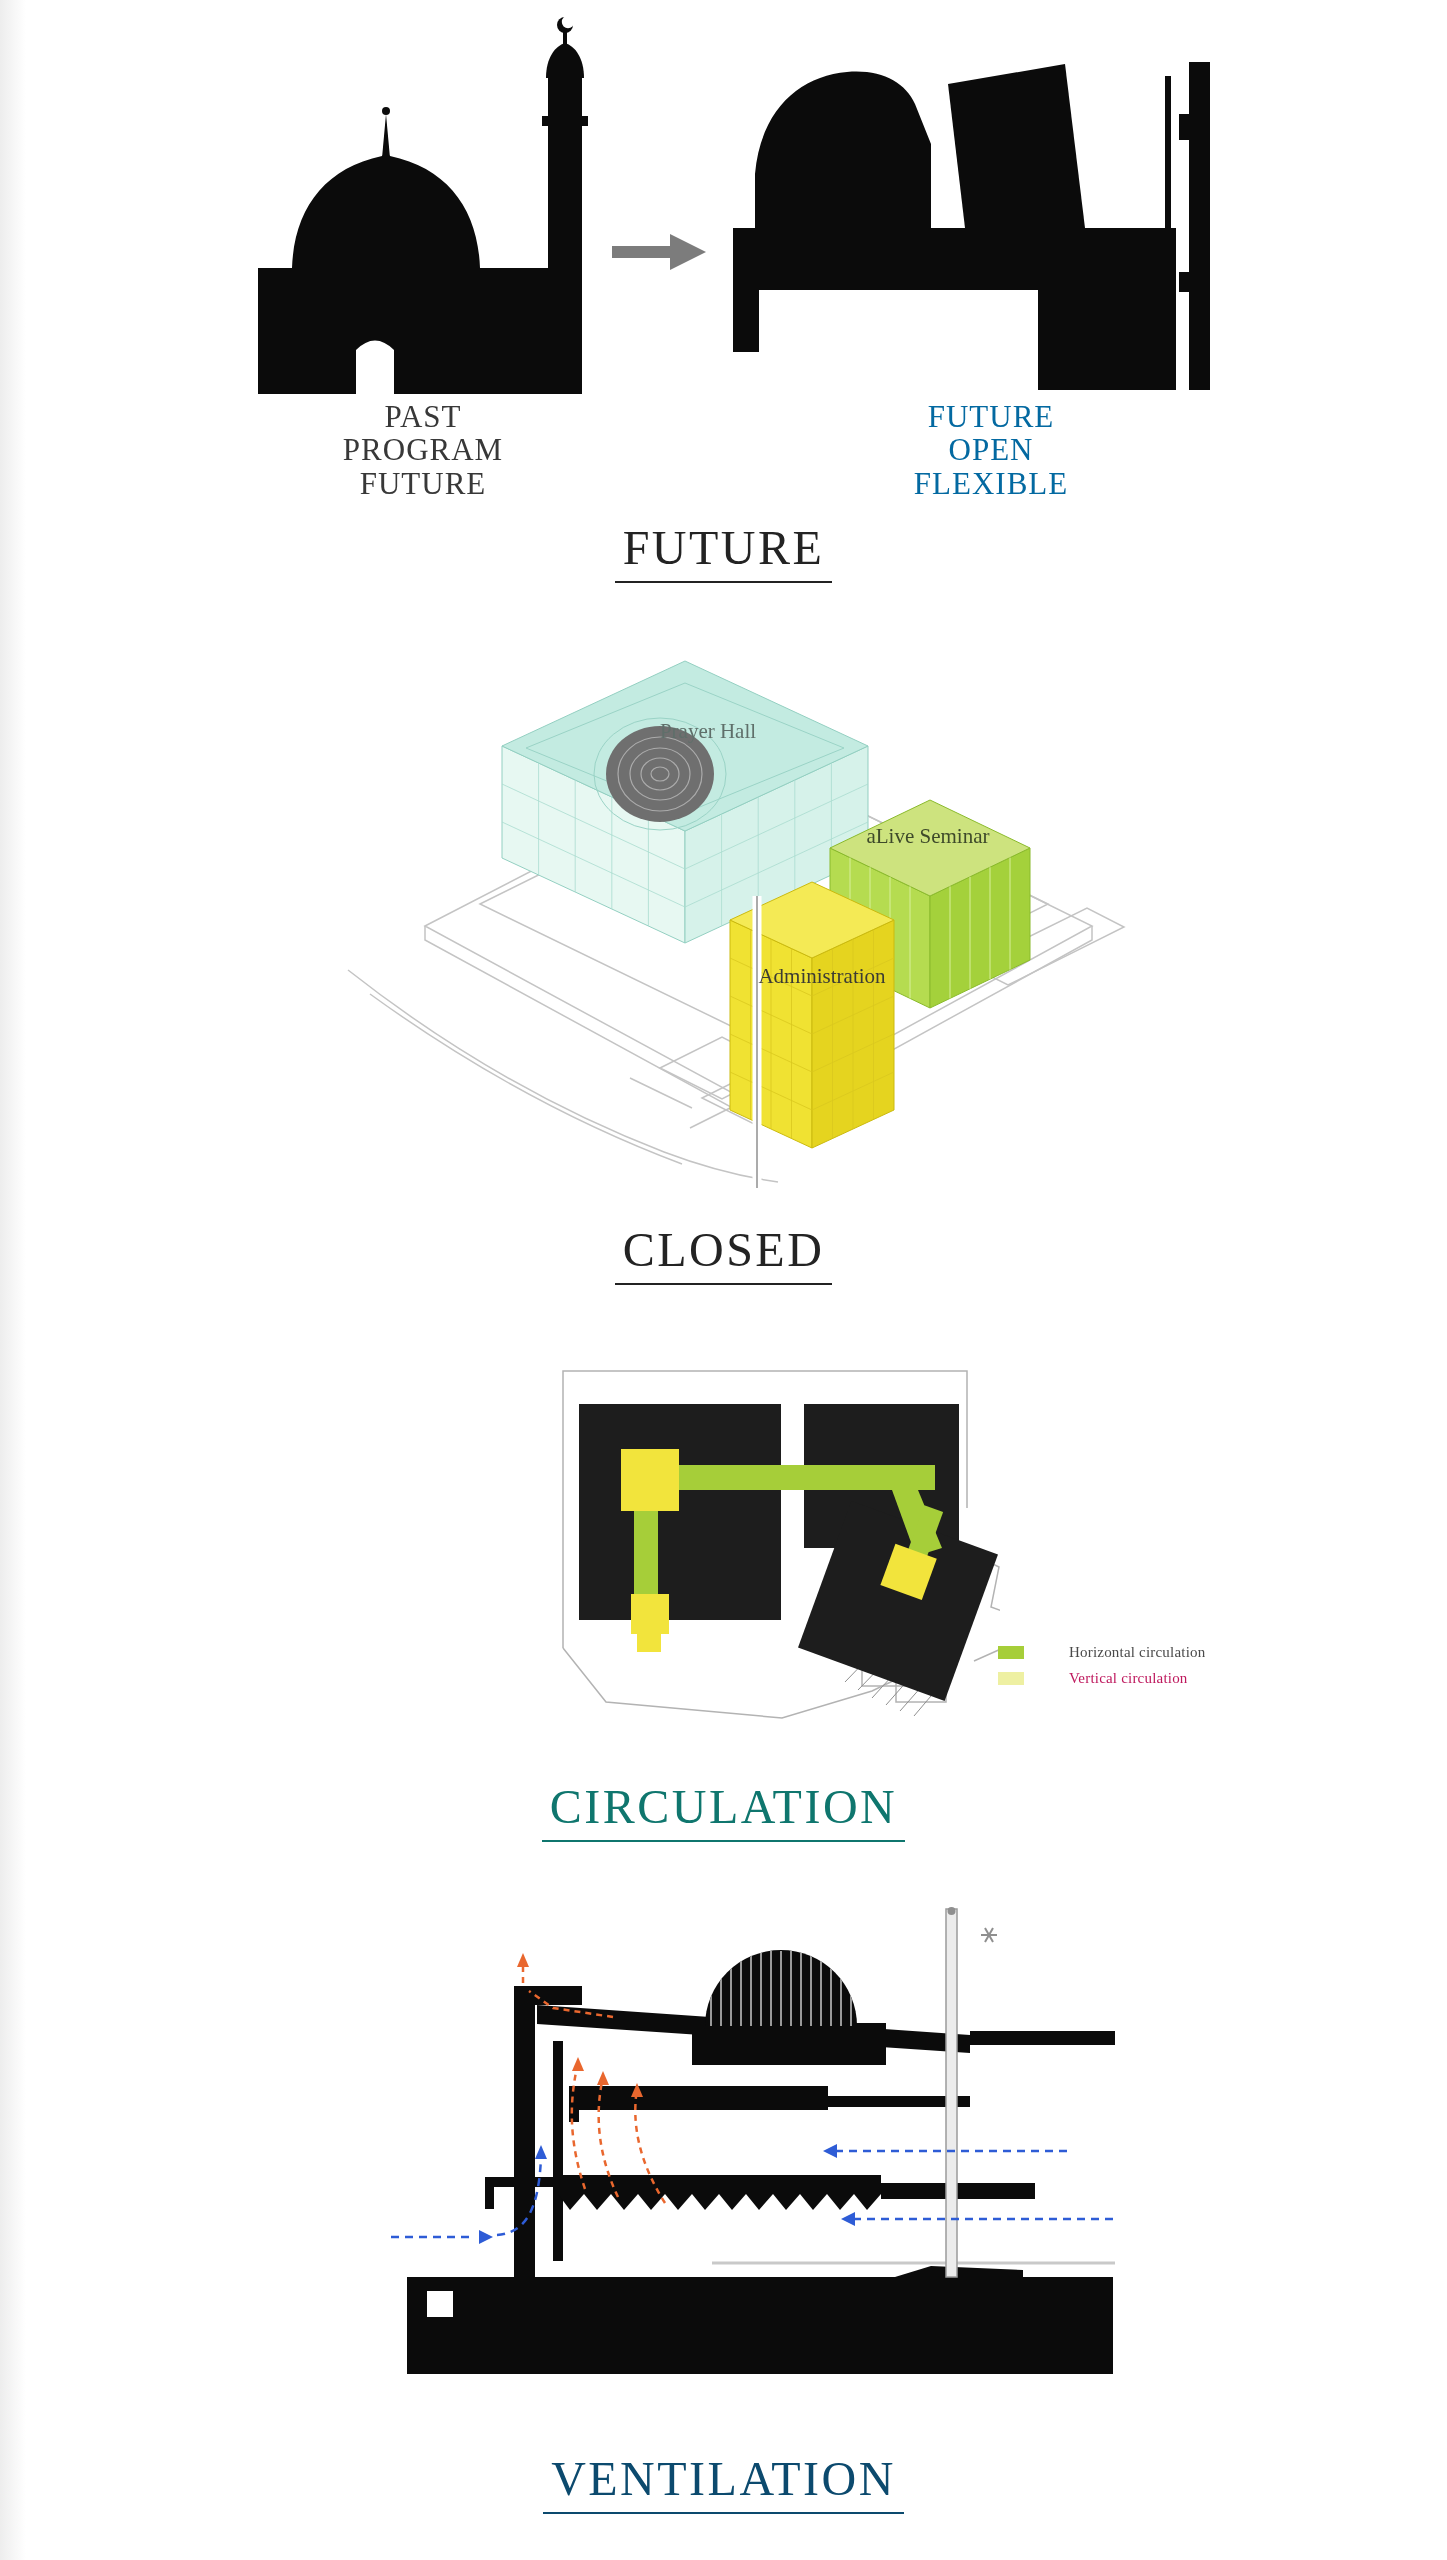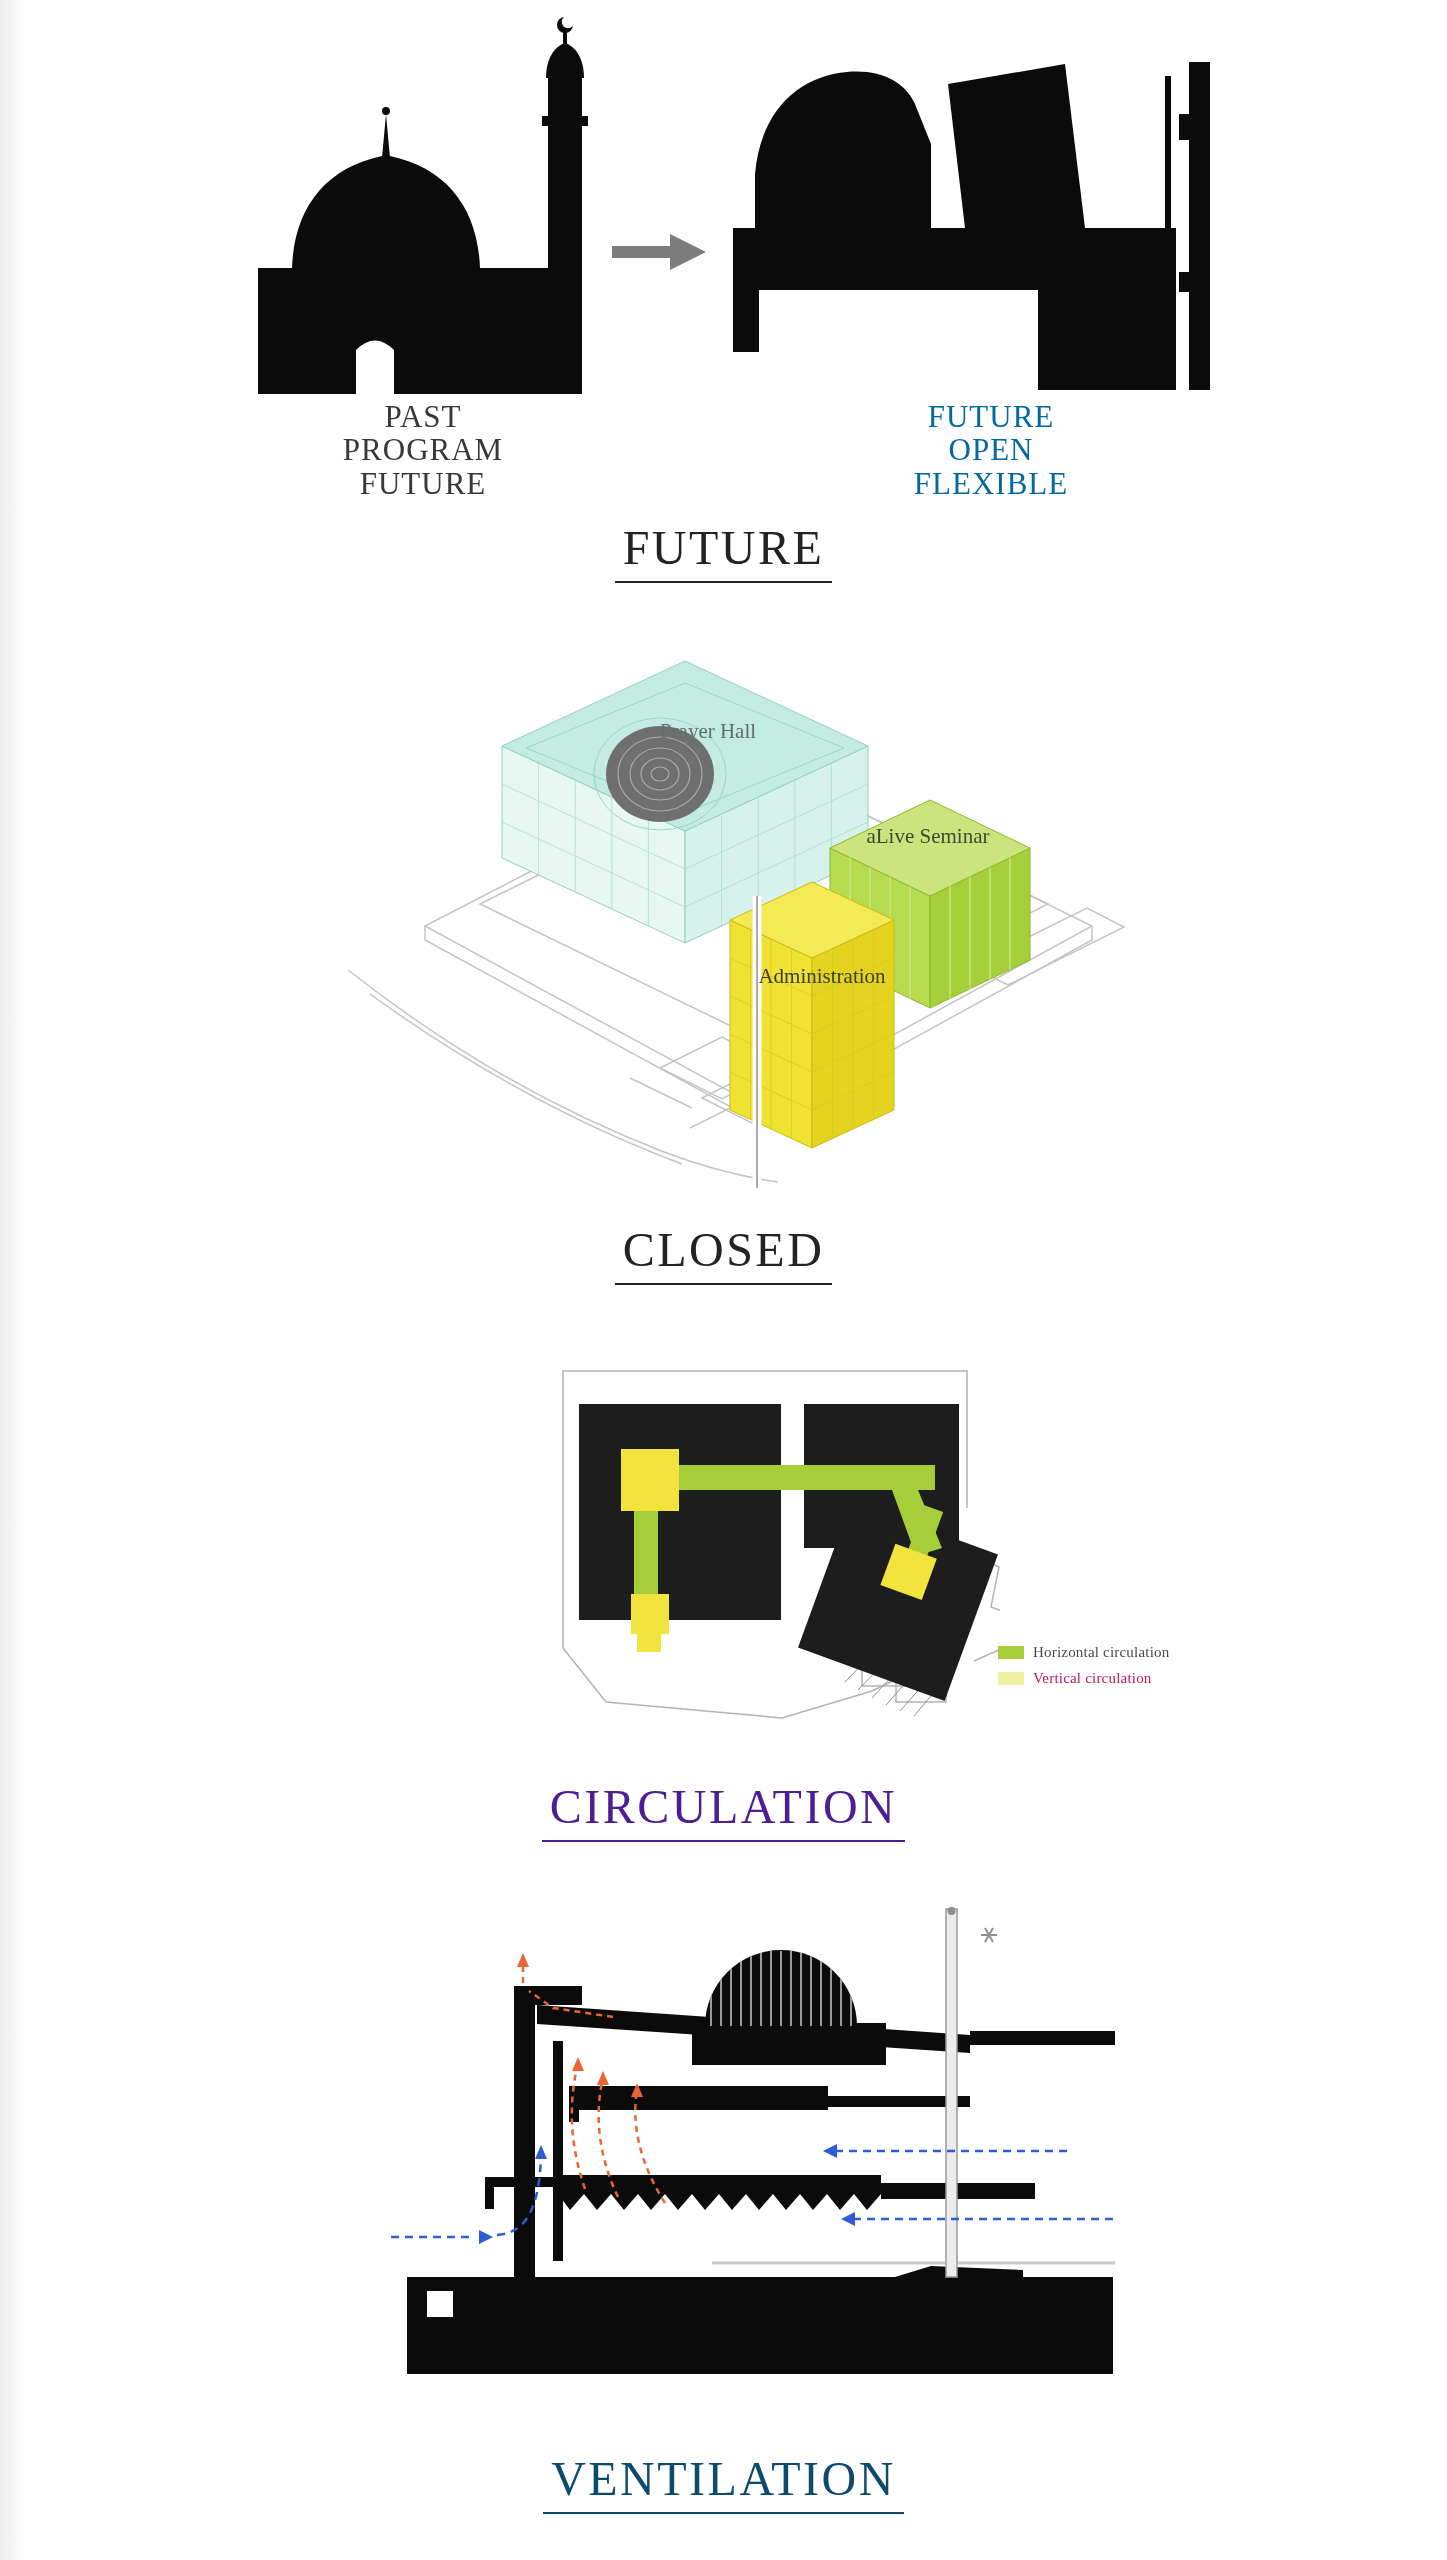--- a/index.html
+++ b/index.html
@@ -7,21 +7,21 @@
          font-family:Liberation Serif, serif;overflow:hidden;}
   .abs{position:absolute;}
   .edge{position:absolute;left:0;top:0;width:26px;height:100%;
         background:linear-gradient(90deg,#ededed,#ffffff);}
   .caption{position:absolute;text-align:center;font-size:31px;line-height:1.08;
            letter-spacing:1px;font-weight:400;}
   .section-title{position:absolute;left:0;width:100%;text-align:center;}
   .section-title span{display:inline-block;font-size:48px;letter-spacing:2.5px;
            font-weight:400;border-bottom:2px solid currentColor;padding:0 8px 6px;}
   .legend{position:absolute;left:998px;top:1644px;}
-  .legend-row{display:flex;align-items:center;margin-bottom:9px;}
+  .legend-row{display:flex;align-items:center;margin-bottom:9px;gap:36px;}
   .swatch{width:26px;height:13px;display:inline-block;margin-right:9px;}
   .legend-label{font-size:15px;letter-spacing:.2px;}
   svg{display:block;}
 </style>
 </head>
 <body>
 
 <div class="board">
   <div class="edge"></div>
 
@@ -203,21 +203,21 @@
         <span class="swatch" style="background: rgb(166, 206, 57);"></span>
         <span class="legend-label" style="color: rgb(74, 74, 74);">Horizontal circulation</span>
       </div>
       <div class="legend-row">
         <span class="swatch" style="background: rgb(238, 240, 162);"></span>
         <span class="legend-label" style="color: #be185d; text-align: center;">Vertical circulation</span>
       </div>
     </div>
 
     <div class="section-title" style="top:1779px">
-      <span style="color: #4c1d95;">CIRCULATION</span>
+      <span style="color: #0f766e;">CIRCULATION</span>
     </div>
   </div>
 
   <div>
     <svg class="abs" style="left:375px;top:1905px" width="765" height="505" viewBox="0 0 765 505">
       <defs>
         <clipPath id="domeClip">
             <path d="M330,121 A76,76 0 0 1 482,121 Z"></path>
           </clipPath>
       </defs>

